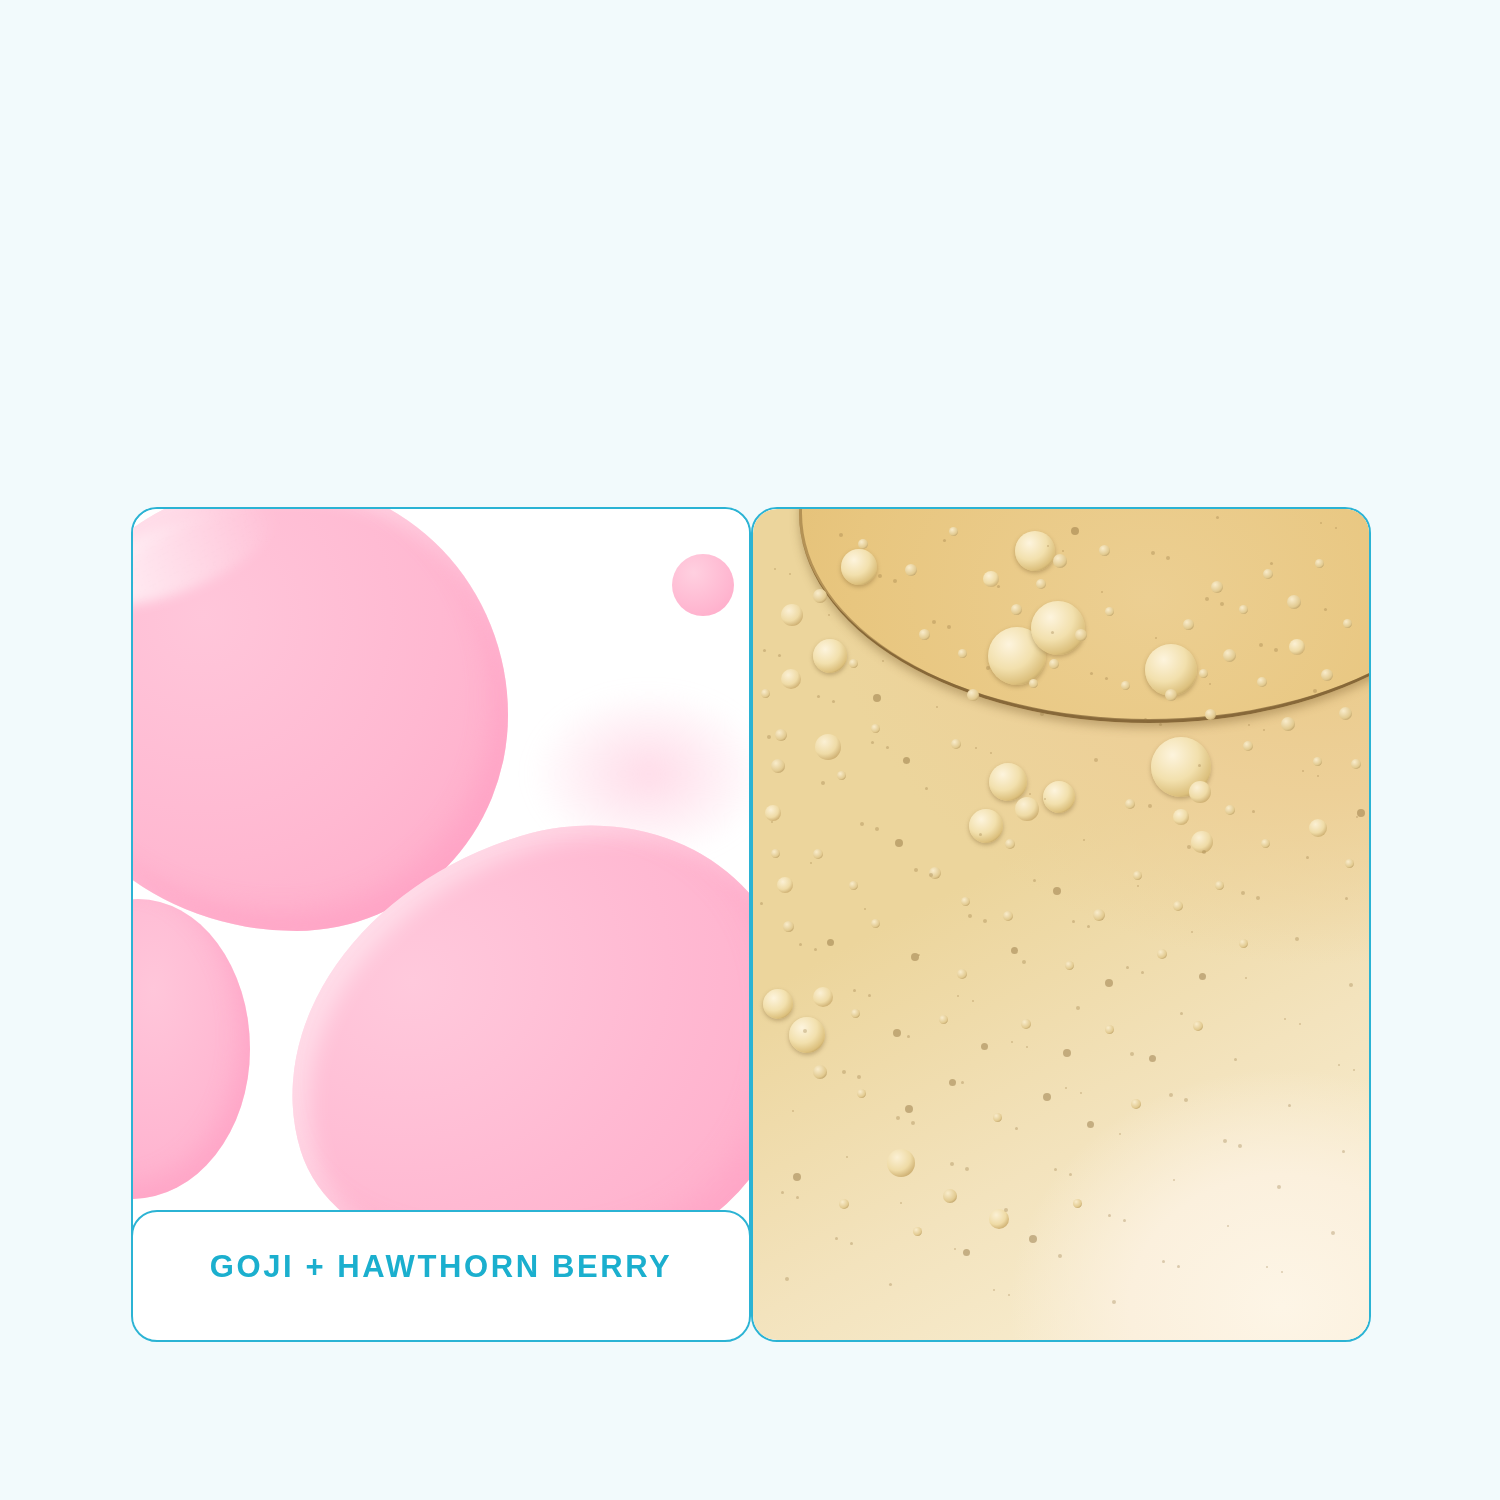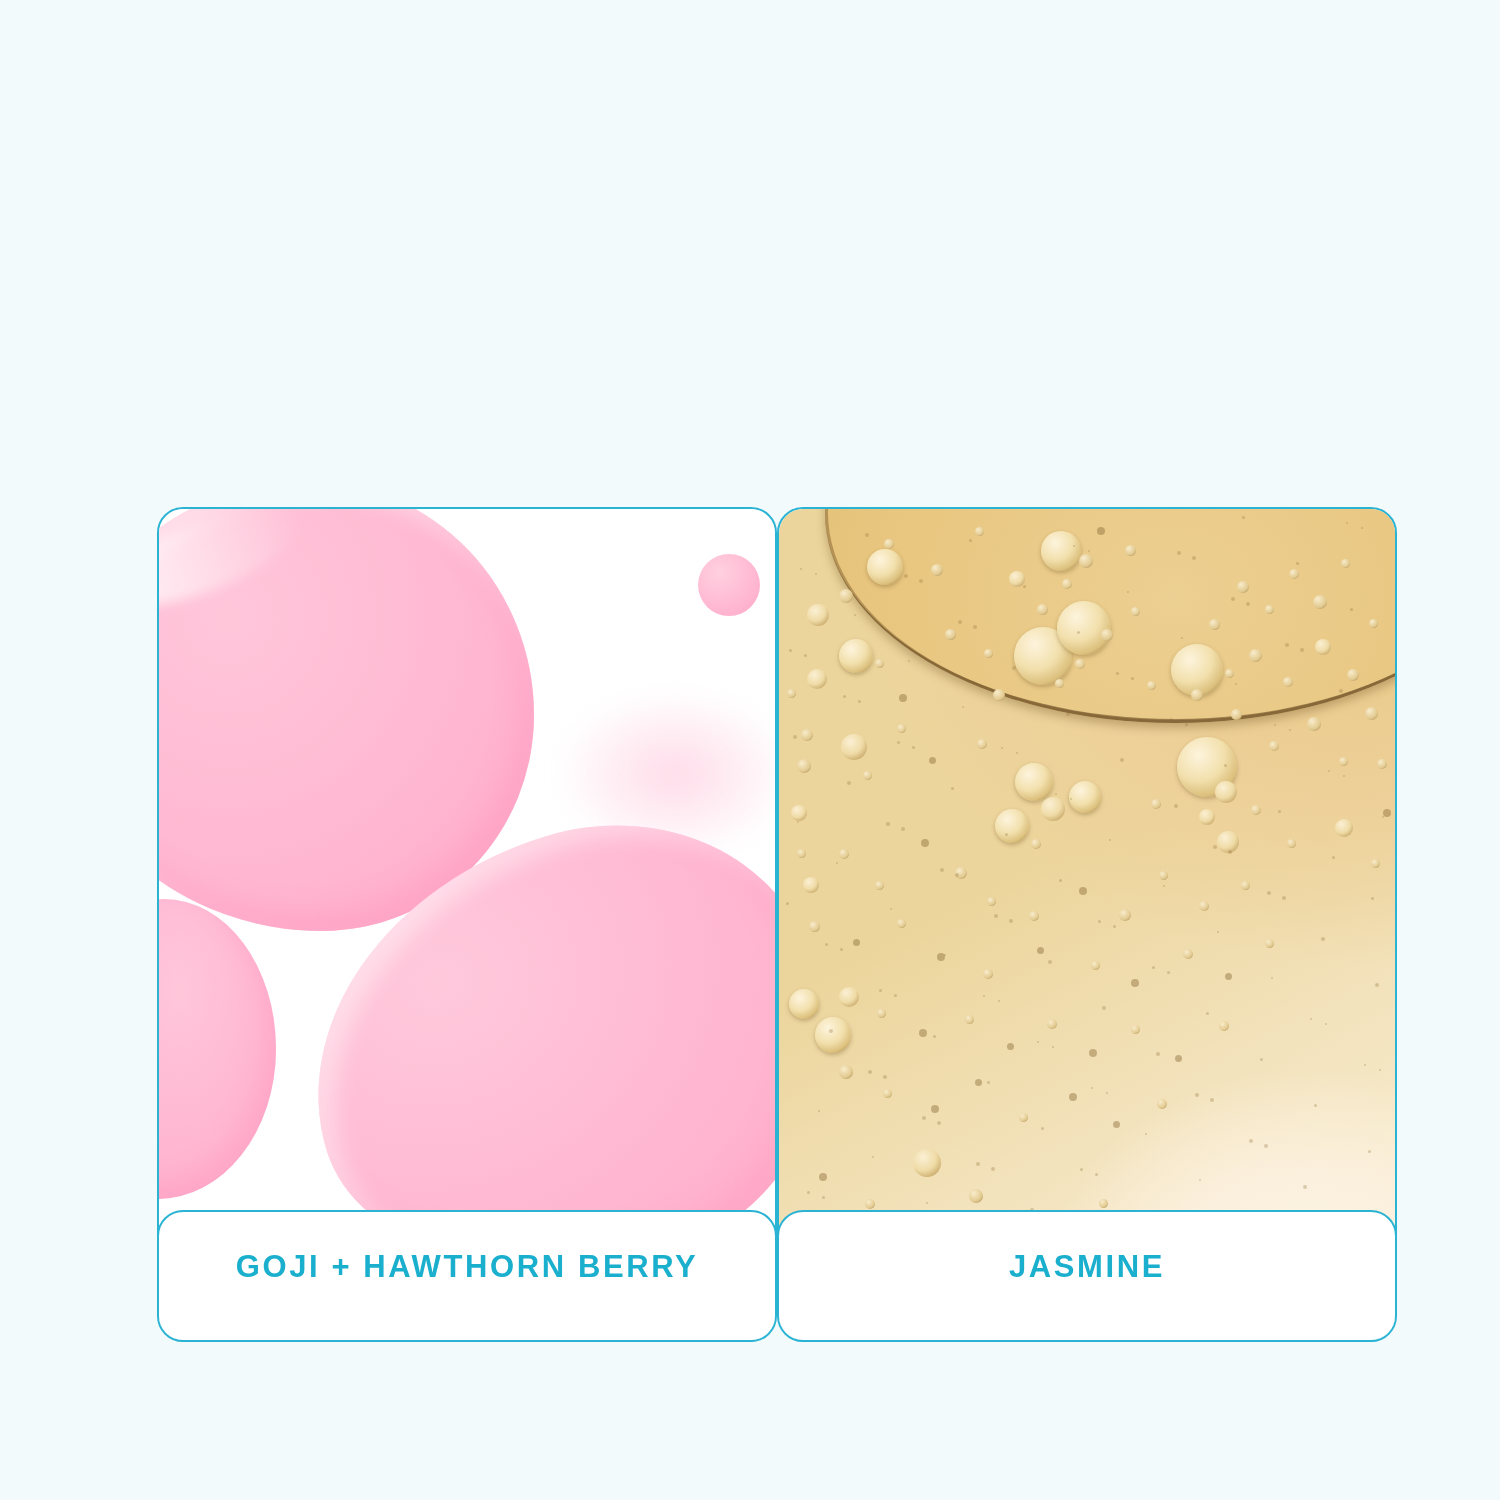--- a/index.html
+++ b/index.html
@@ -31,21 +31,21 @@
     font-weight:400;
     transform:scaleX(.95);
   }
   .hl{color:#16B6DB;font-weight:700;}
 
   
   .cards{
     position:absolute;
     top:507px;left:105px;
     width:1292px;height:835px;
-    display:flex;justify-content:flex-end;
+    display:flex;justify-content:center;
   }
   .card{
     position:relative;
     width:620px;height:835px;
     border:2px solid #2BB3D4;
     border-radius:26px;
     background:#ffffff;
     box-sizing:border-box;
     overflow:hidden;
   }
@@ -457,19 +457,16 @@
             <div class="bub dot" style="left:10px;top:140px;width:3px;height:3px;"></div>
             <div class="bub dot" style="left:107px;top:313px;width:4px;height:4px;"></div>
             <div class="bub dot" style="left:204px;top:486px;width:2px;height:2px;"></div>
             <div class="bub dot" style="left:301px;top:659px;width:3px;height:3px;"></div>
             <div class="bub dot" style="left:398px;top:42px;width:4px;height:4px;"></div>
             <div class="bub dot" style="left:495px;top:215px;width:2px;height:2px;"></div>
             <div class="bub dot" style="left:592px;top:388px;width:3px;height:3px;"></div>
             <div class="bub dot" style="left:89px;top:561px;width:4px;height:4px;"></div>
           </div>
       </div>
-      <div class="plate">
-        <span class="plate-text">JASMINE</span>
-      </div>
     </div>
 
   </div>
 </div>
 
 </body></html>

